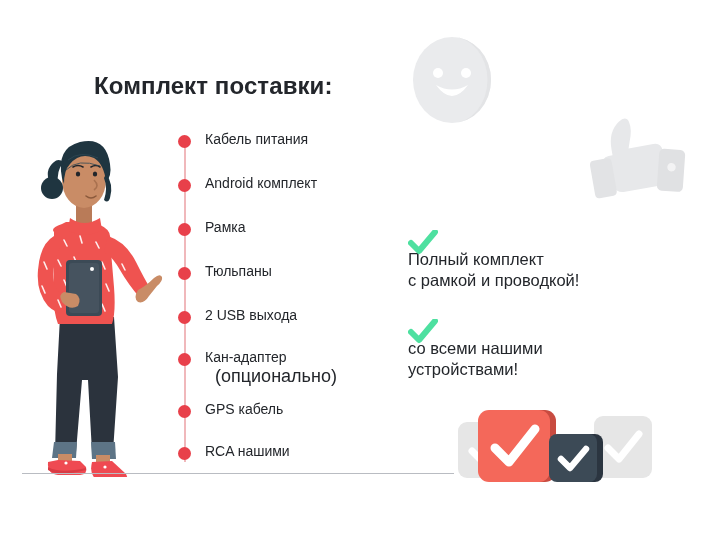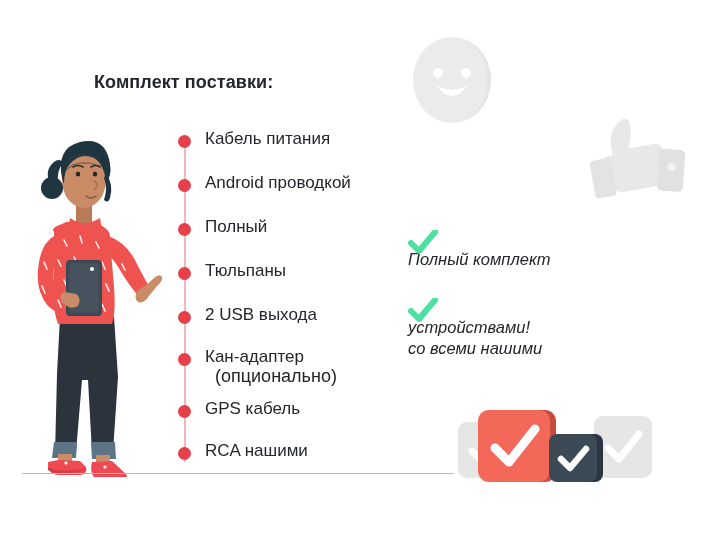--- a/index.html
+++ b/index.html
@@ -15,21 +15,21 @@
     overflow: hidden;
     font-family: "Liberation Sans", "DejaVu Sans", sans-serif;
     -webkit-font-smoothing: antialiased;
   }
 
   
   #page-title {
     position: absolute;
     left: 94px;
     top: 72px;
-    font-size: 18px;
+    font-size: 24px;
     font-weight: 700;
     color: #23262b;
     letter-spacing: 0.1px;
     white-space: nowrap;
   }
 
   
   #smiley {
     position: absolute;
     left: 410px;
@@ -68,21 +68,21 @@
     top: 5px;
     width: 13px;
     height: 13px;
     border-radius: 50%;
     background: #e8404a;
   }
   .list-label {
     position: absolute;
     left: 27px;
     top: -2px;
-    font-size: 17px;
+    font-size: 14px;
     font-weight: 400;
     color: #23262b;
     white-space: nowrap;
     line-height: 22px;
   }
   .list-sub {
     position: absolute;
     left: 37px;
     top: 18px;
     font-size: 18px;
@@ -107,21 +107,21 @@
     left: 0;
     top: 2px;
   }
   .feature-text {
     margin-left: 37px;
     font-size: 16.5px;
     font-weight: 400;
     color: #23262b;
     line-height: 21px;
   }
-  .feature-line { display: block; white-space: nowrap; font-style: italic; }
+  .feature-line { display: block; white-space: nowrap; }
 
   
   #check-cards { position: absolute; left: 458px; top: 408px; }
   .card { position: absolute; border-radius: 9px; }
   .card svg { position: absolute; left: 0; top: 0; }
 
   
   #ground-line {
     position: absolute;
     left: 22px;
@@ -256,25 +256,25 @@
 
   <div id="delivery-list">
     <div class="list-track"></div>
 
     <div class="list-item" style="top:0px">
       <span class="list-dot"></span>
       <span class="list-label">Кабель питания</span>
     </div>
     <div class="list-item" style="top:44px">
       <span class="list-dot"></span>
-      <span class="list-label">Android проводкой</span>
+      <span class="list-label">Android комплект</span>
     </div>
     <div class="list-item" style="top:88px">
       <span class="list-dot"></span>
-      <span class="list-label">Полный</span>
+      <span class="list-label">Рамка</span>
     </div>
     <div class="list-item" style="top:132px">
       <span class="list-dot"></span>
       <span class="list-label">Тюльпаны</span>
     </div>
     <div class="list-item" style="top:176px">
       <span class="list-dot"></span>
       <span class="list-label">2 USB выхода</span>
     </div>
     <div class="list-item" style="top:218px">
@@ -297,32 +297,33 @@
   <div id="features">
 
     <div class="feature">
       <span class="feature-check">
         <svg width="30" height="26" viewBox="0 0 30 26">
           <path d="M3 13 L11 21 L27 2" fill="none" stroke="#4ee0a0" stroke-width="6" stroke-linecap="round" stroke-linejoin="round"></path>
         </svg>
       </span>
       <span class="feature-text">
         <span class="feature-line">Полный комплект</span>
+        <span class="feature-line">с рамкой и проводкой!</span>
       </span>
     </div>
 
     <div class="feature" style="margin-top:26px">
       <span class="feature-check">
         <svg width="30" height="26" viewBox="0 0 30 26">
           <path d="M3 13 L11 21 L27 2" fill="none" stroke="#4ee0a0" stroke-width="6" stroke-linecap="round" stroke-linejoin="round"></path>
         </svg>
       </span>
       <span class="feature-text">
+        <span class="feature-line">со всеми нашими</span>
         <span class="feature-line">устройствами!</span>
-        <span class="feature-line">со всеми нашими</span>
       </span>
     </div>
 
   </div>
 
   <div id="check-cards">
 
     <div class="card" style="left:0px; top:14px; width:56px; height:56px; background:#e6e6e6;">
       <svg width="56" height="56" viewBox="0 0 56 56">
         <path d="M14 29 L24 39 L44 16" fill="none" stroke="#ffffff" stroke-width="7" stroke-linecap="round" stroke-linejoin="round"></path>

